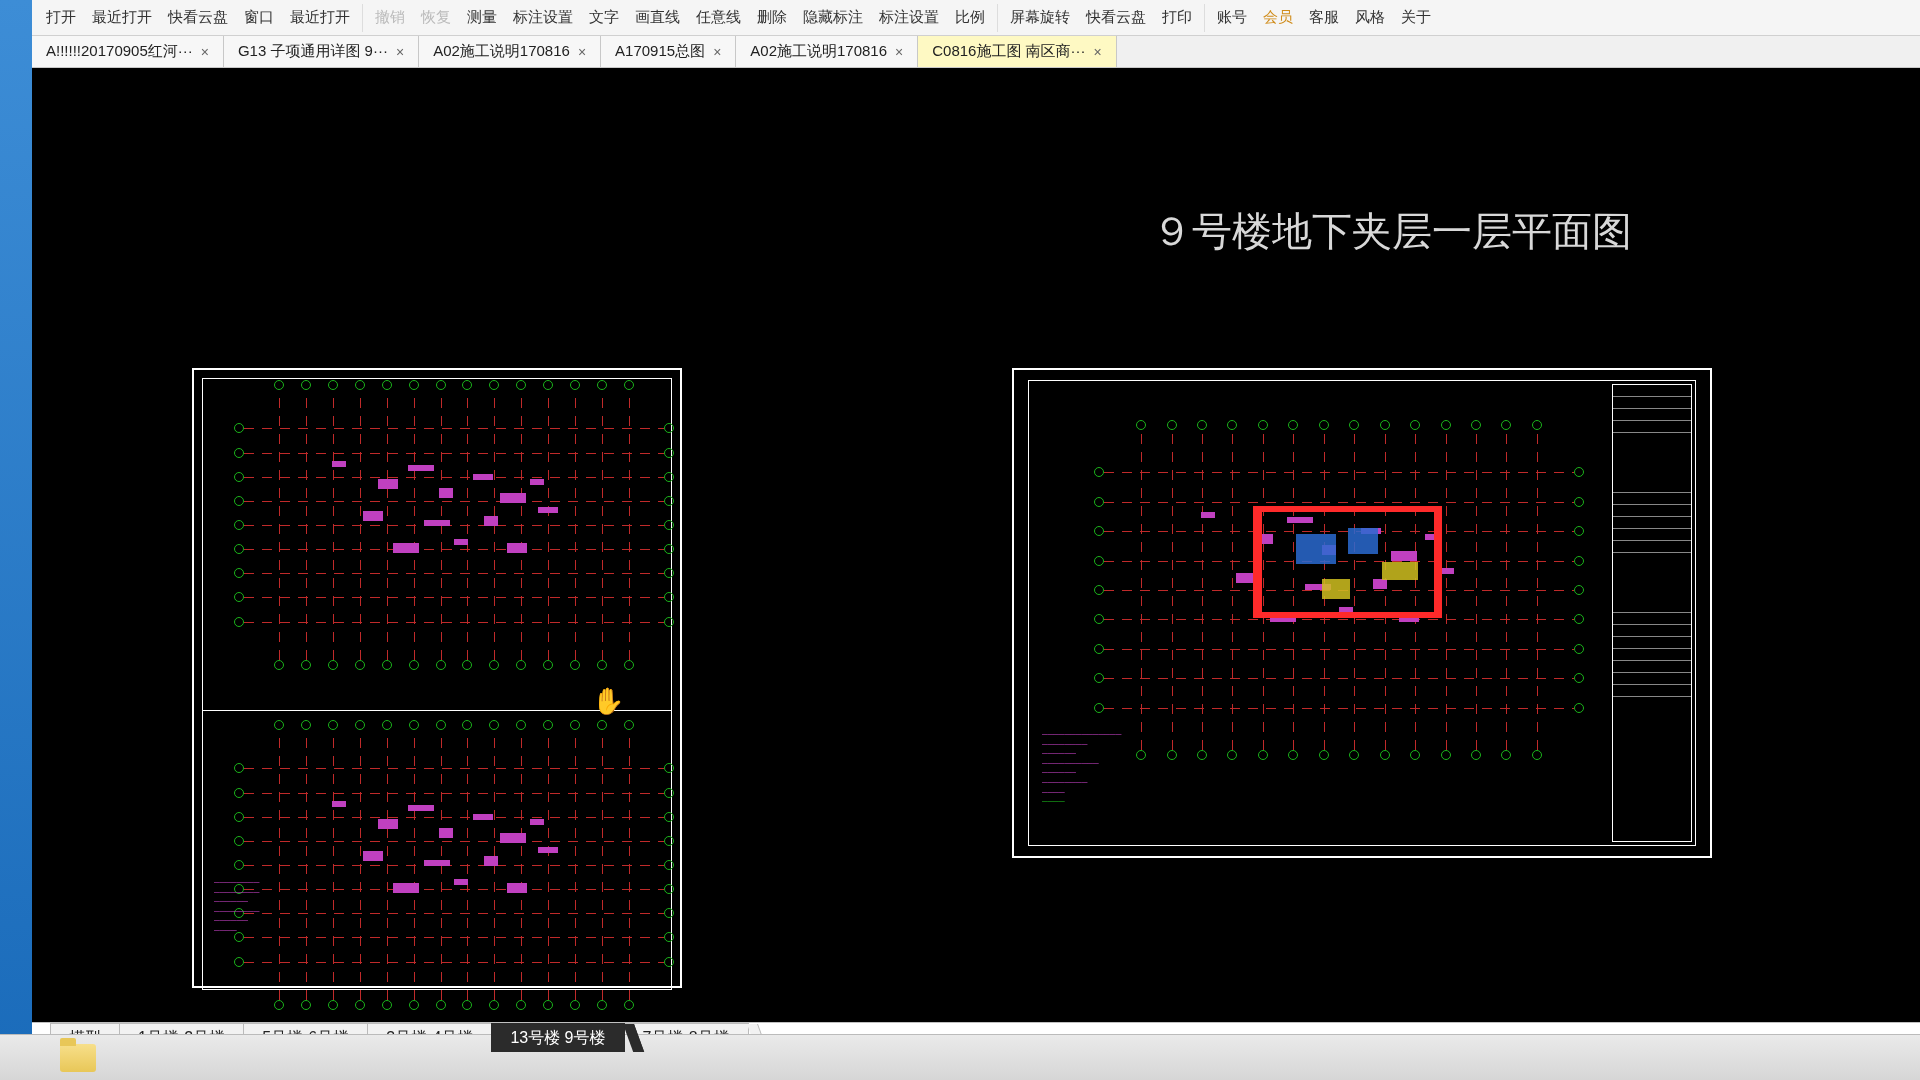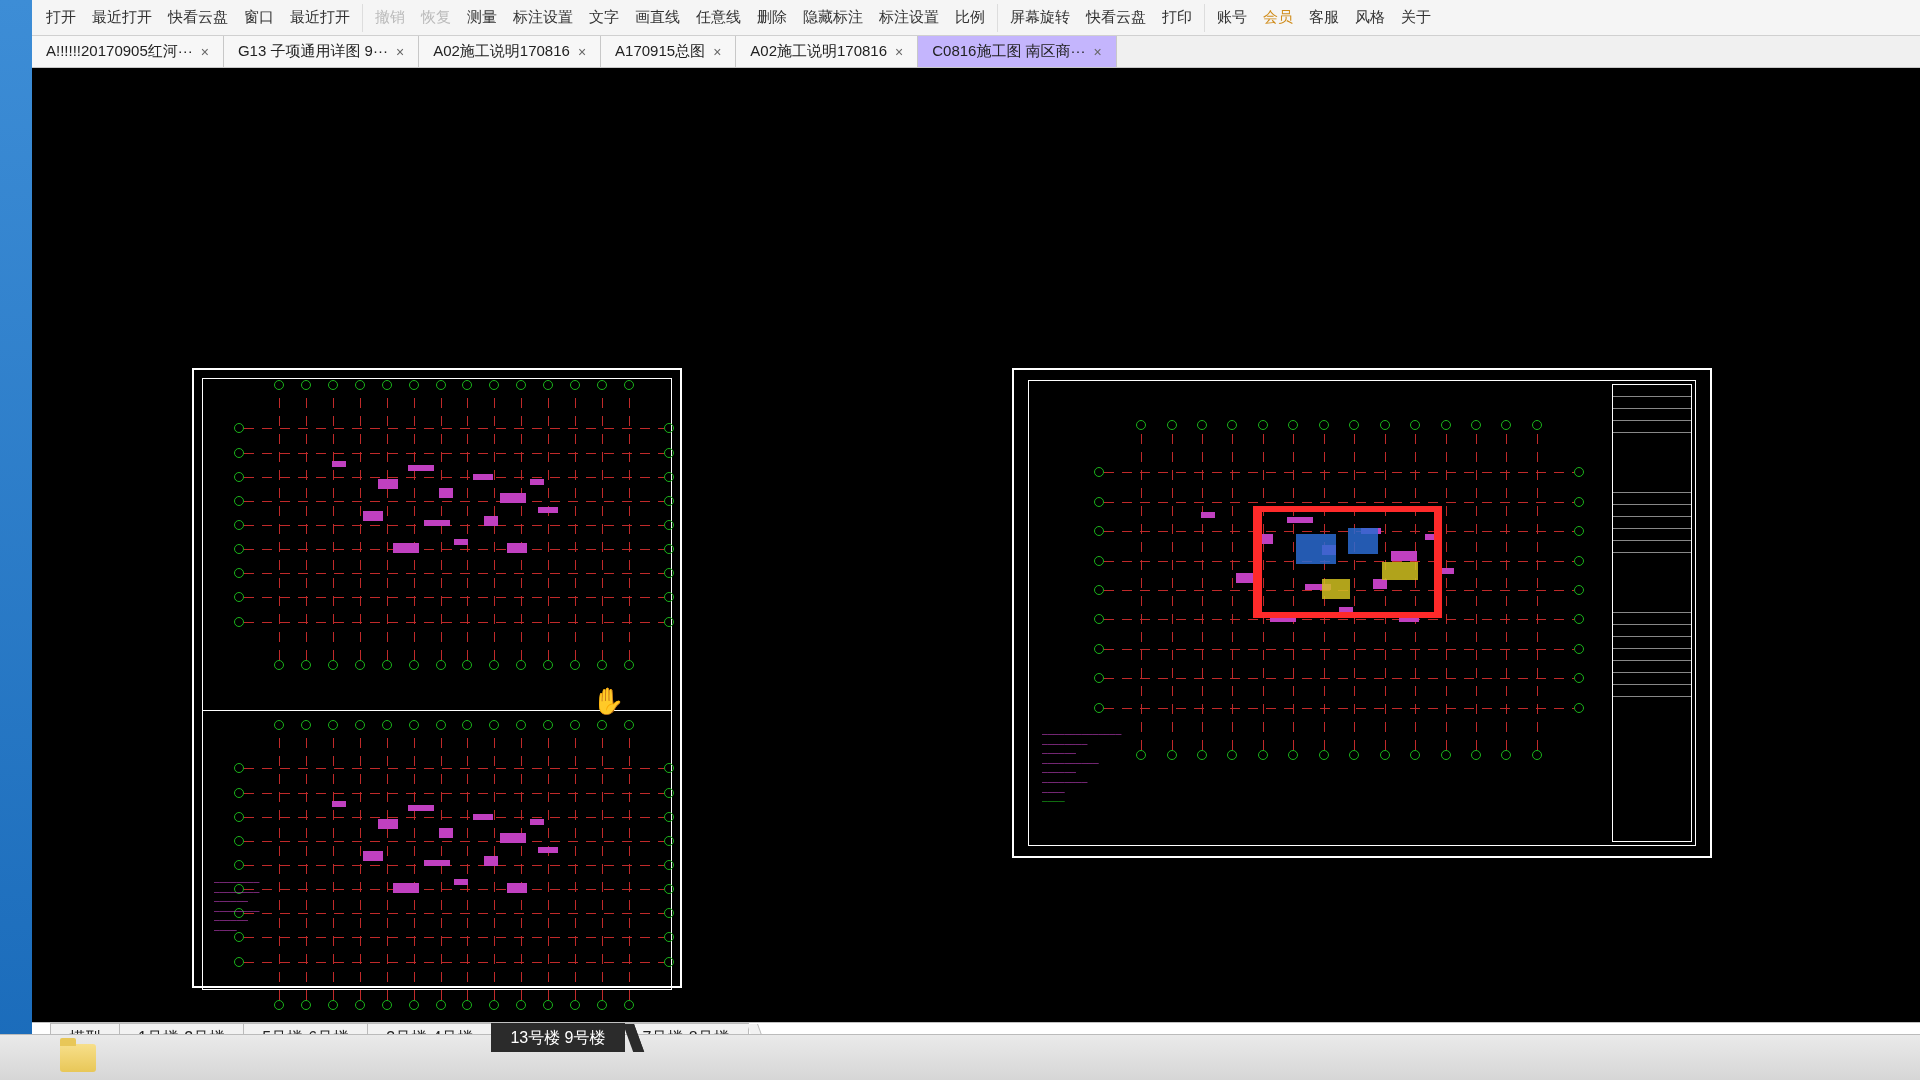--- a/index.html
+++ b/index.html
@@ -10,21 +10,21 @@
 
 .toolbar { height: 36px; background: #f5f5f5; border-bottom: 1px solid #d0d0d0; display: flex; align-items: center; padding: 0 6px; }
 .tb-item { display: flex; flex-direction: column; align-items: center; justify-content: center; padding: 0 8px; height: 100%; font-size: 15px; color: #333; cursor: pointer; }
 .tb-item.mute { color: #bbb; }
 .tb-sep { width: 1px; height: 28px; background: #ddd; margin: 0 4px; }
 .tb-item.vip { color: #d08c1a; }
 
 
 .file-tabs { height: 32px; background: #f0f0f0; border-bottom: 1px solid #c8c8c8; display: flex; align-items: stretch; }
 .ftab { display: flex; align-items: center; gap: 8px; padding: 0 14px; border-right: 1px solid #c8c8c8; font-size: 15px; color: #222; background: #f7f7f7; cursor: pointer; max-width: 260px; }
-.ftab.active { background: #c4b5fd; }
+.ftab.active { background: #fef9c3; }
 .ftab .lbl { white-space: nowrap; overflow: hidden; text-overflow: ellipsis; flex: 1; }
 .ftab .x { color: #666; font-size: 14px; }
 
 
 .canvas-wrap { flex: 1; background: #000; position: relative; overflow: hidden; }
 .title-txt { position: absolute; color: #d8d8d8; font-family: SimSun, serif; font-size: 40px; font-weight: 300; white-space: nowrap; }
 
 .sheet-frame { position: absolute; border: 2px solid #fff; }
 .sheet-inner { position: absolute; border: 1px solid #fff; }
 .sheet-div { position: absolute; background: #fff; }
@@ -117,20 +117,21 @@
         <span class="x">×</span>
       </div>
       <div class="ftab active">
         <span class="lbl">C0816施工图  南区商···</span>
         <span class="x">×</span>
       </div>
     </div>
 
   <div class="canvas-wrap">
 
+    <div class="title-txt" style="left:1120px; top:136px;">９号楼地下夹层一层平面图</div>
 
     <div class="sheet-frame" style="left:160px; top:300px; width:490px; height:620px;">
       <div class="sheet-inner" style="left:8px; top:8px; right:8px; bottom:-4px;"></div>
       <div class="sheet-div" style="left:8px; top:340px; right:8px; height:1px;"></div>
 
       <div class="plan" id="plan1" style="left:70px; top:40px; width:380px; height:230px;">
           <div class="grid-h dash" style="left: -20px; top: 18.4px; width: 420px; height: 1px;"></div>
           <div class="bubble" style="left: -30px; top: 13.4px;"></div>
           <div class="bubble" style="left: 400px; top: 13.4px;"></div>
           <div class="grid-h dash" style="left: -20px; top: 42.55px; width: 420px; height: 1px;"></div>

